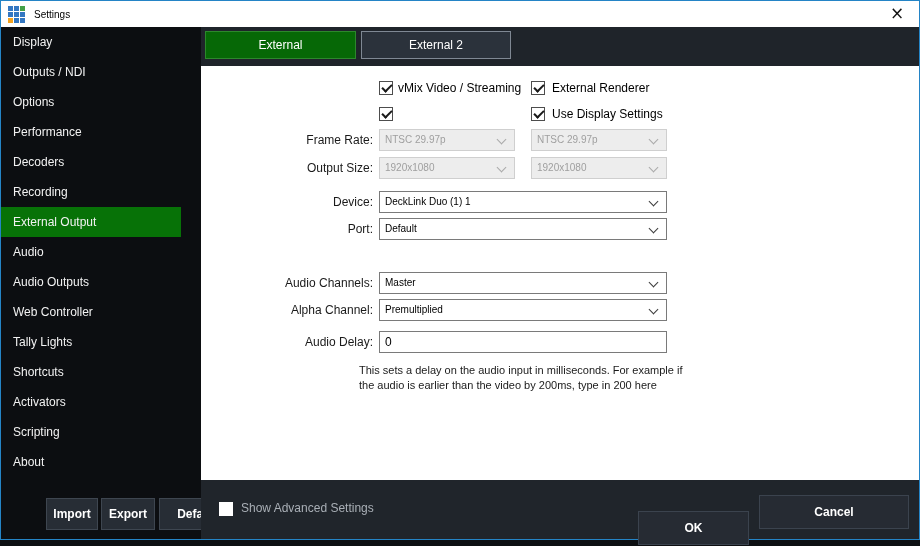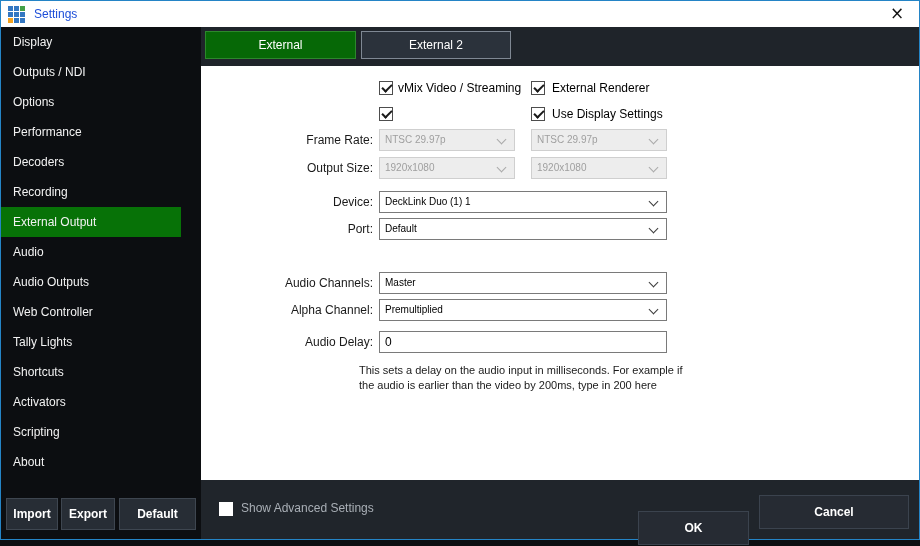--- a/index.html
+++ b/index.html
@@ -26,42 +26,42 @@
     display: grid;
     grid-template-columns: repeat(3, 5px);
     grid-auto-rows: 5px;
     gap: 1px;
     margin-left: 7px;
   }
   .app-icon i { display:block; }
   .ic-blue   { background:#3377c2; }
   .ic-green  { background:#43a047; }
   .ic-orange { background:#f5a31d; }
-  .title-text { font-size: 12px; color: #1d4ed8; margin-left: 9px; }
+  .title-text { font-size: 10px; color: #000000; margin-left: 9px; }
   .close-btn {
     position: absolute; right: 10px; top: 1px;
     width: 24px; height: 24px; line-height: 22px;
     text-align: center; font-size: 17px; color: #111;
     cursor: pointer; font-family: "DejaVu Sans", sans-serif;
   }
   
   .sidebar {
     position: absolute; top: 26px; left: 0; width: 180px; bottom: 0;
     background: #0c0e11;
   }
   .side-item {
     height: 30px; line-height: 30px; padding-left: 12px;
     color: #f2f2f2; font-size: 12px; cursor: pointer;
   }
   .side-item.selected { background: #077207; }
   .side-buttons .sbtn {
     position: absolute; top: 471px; height: 32px;
     background: #272d35; border: 1px solid #3e4650;
     color: #ffffff; font-weight: bold; font-size: 12px;
-    cursor: pointer; font-family: inherit;
+    cursor: pointer; font-family: inherit; margin-left: 40px;
   }
   .sbtn-import  { left: 5px;   width: 52px; }
   .sbtn-export  { left: 60px;  width: 54px; }
   .sbtn-default { left: 118px; width: 77px; }
   
   .content {
     position: absolute; left: 200px; top: 26px; right: 0; bottom: 0;
     background: #1f242a;
   }
   .tabstrip { position: absolute; top: 0; left: 0; right: 0; height: 39px; }

